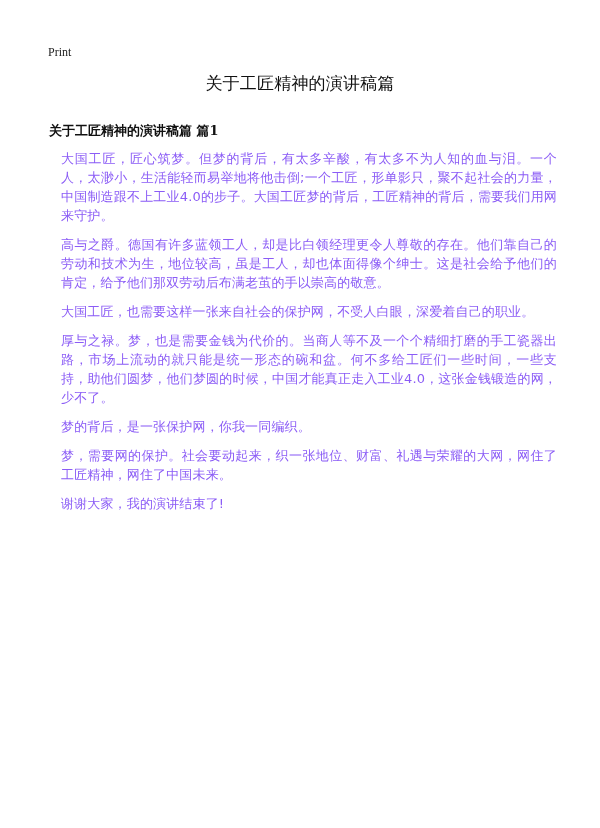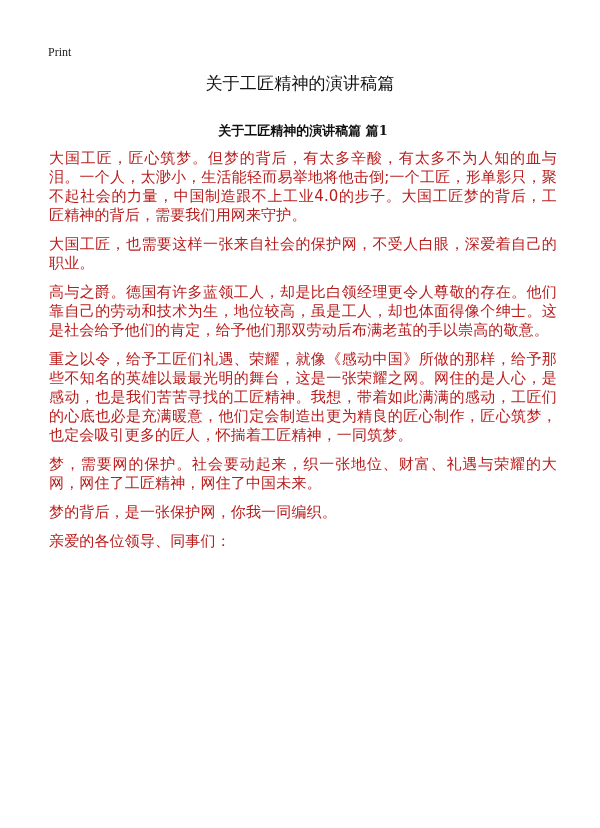--- a/index.html
+++ b/index.html
@@ -55,50 +55,49 @@
       margin: 0 0 11px 0;
       line-height: 17px;
     }
     .section-heading {
       font-size: 13px;
       font-weight: bold;
       color: #111;
       margin: 0 0 9px 0;
       line-height: 18px;
       font-family: "DejaVu Serif", "Liberation Serif", serif;
-      text-align: center;
     }
     .para {
-      font-size: 15px;
+      font-size: 13px;
       line-height: 19px;
-      color: #b91c1c;
-      margin: 0 0 10px 0;
+      color: #8b5cf6;
+      margin: 0 0 10px 12px;
       text-align: justify;
       letter-spacing: 0.15px;
     }
   </style>
 </head>
 <body>
 
 <div class="page">
 
   <a class="print-link">Print</a>
 
   <h1 class="doc-title">关于工匠精神的演讲稿篇</h1>
 
   <div class="content">
 
     <section>
       <h2 class="section-heading">关于工匠精神的演讲稿篇 篇1</h2>
       <p class="para">大国工匠，匠心筑梦。但梦的背后，有太多辛酸，有太多不为人知的血与泪。一个人，太渺小，生活能轻而易举地将他击倒;一个工匠，形单影只，聚不起社会的力量，中国制造跟不上工业4.0的步子。大国工匠梦的背后，工匠精神的背后，需要我们用网来守护。</p>
+      <p class="para">高与之爵。德国有许多蓝领工人，却是比白领经理更令人尊敬的存在。他们靠自己的劳动和技术为生，地位较高，虽是工人，却也体面得像个绅士。这是社会给予他们的肯定，给予他们那双劳动后布满老茧的手以崇高的敬意。</p>
       <p class="para">大国工匠，也需要这样一张来自社会的保护网，不受人白眼，深爱着自己的职业。</p>
-      <p class="para">高与之爵。德国有许多蓝领工人，却是比白领经理更令人尊敬的存在。他们靠自己的劳动和技术为生，地位较高，虽是工人，却也体面得像个绅士。这是社会给予他们的肯定，给予他们那双劳动后布满老茧的手以崇高的敬意。</p>
-      <p class="para">重之以令，给予工匠们礼遇、荣耀，就像《感动中国》所做的那样，给予那些不知名的英雄以最最光明的舞台，这是一张荣耀之网。网住的是人心，是感动，也是我们苦苦寻找的工匠精神。我想，带着如此满满的感动，工匠们的心底也必是充满暖意，他们定会制造出更为精良的匠心制作，匠心筑梦，也定会吸引更多的匠人，怀揣着工匠精神，一同筑梦。</p>
+      <p class="para">厚与之禄。梦，也是需要金钱为代价的。当商人等不及一个个精细打磨的手工瓷器出路，市场上流动的就只能是统一形态的碗和盆。何不多给工匠们一些时间，一些支持，助他们圆梦，他们梦圆的时候，中国才能真正走入工业4.0，这张金钱锻造的网，少不了。</p>
+      <p class="para">梦的背后，是一张保护网，你我一同编织。</p>
       <p class="para">梦，需要网的保护。社会要动起来，织一张地位、财富、礼遇与荣耀的大网，网住了工匠精神，网住了中国未来。</p>
-      <p class="para">梦的背后，是一张保护网，你我一同编织。</p>
+      <p class="para">谢谢大家，我的演讲结束了!</p>
     </section>
 
     <section>
-      <p class="para">亲爱的各位领导、同事们：</p>
     </section>
   </div>
 
 </div>
 
 </body></html>

